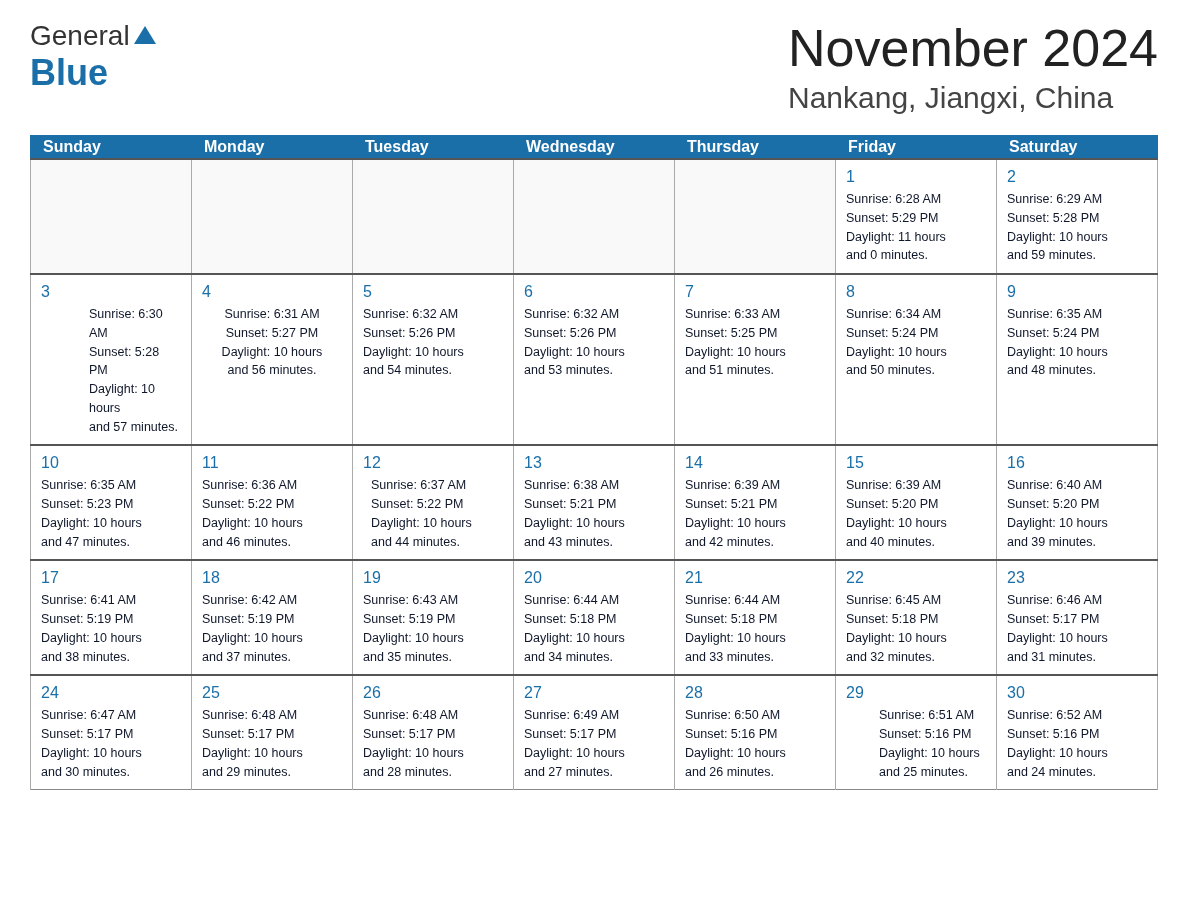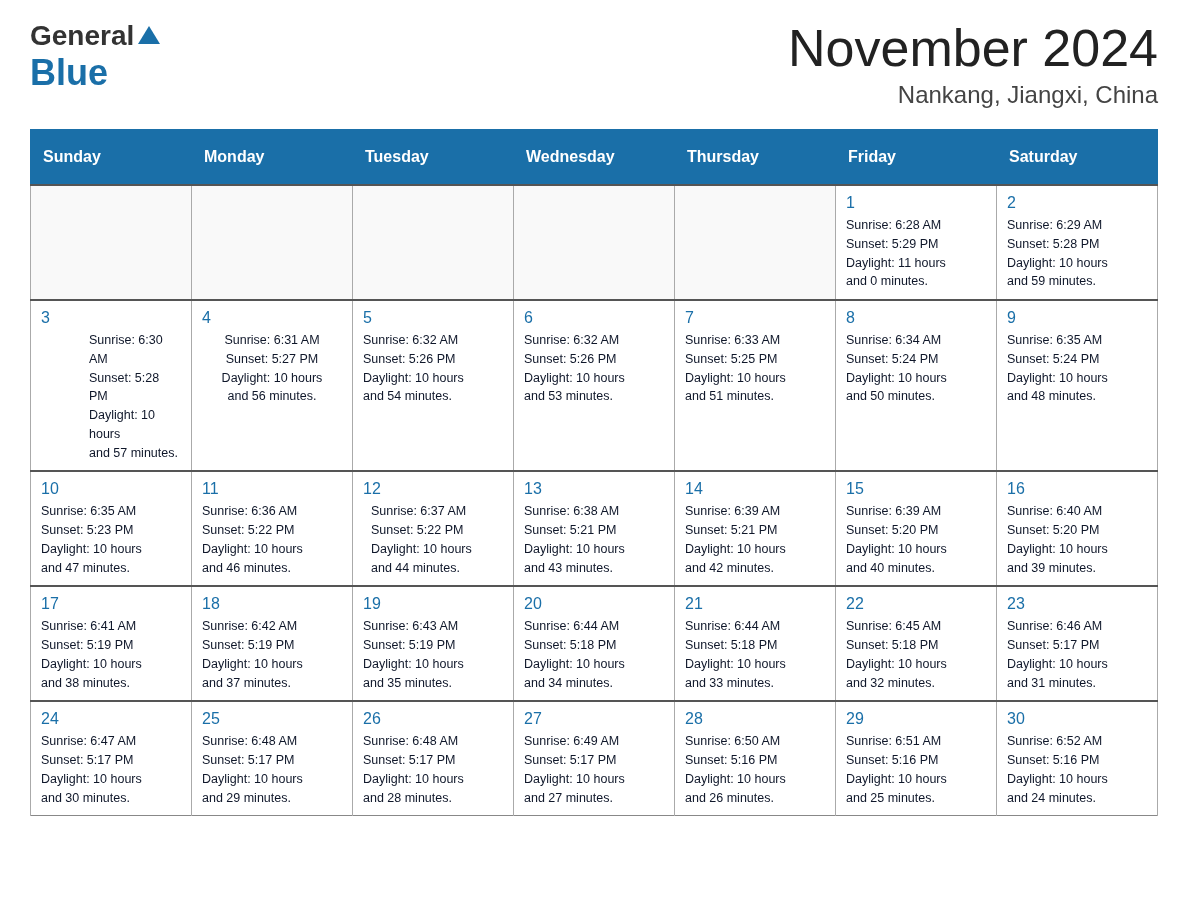--- a/index.html
+++ b/index.html
@@ -15,44 +15,44 @@
       justify-content: space-between;
       align-items: flex-start;
       margin-bottom: 20px;
     }
     .logo {
       display: flex;
       flex-direction: column;
       align-items: flex-start;
     }
     .title-area {
-      text-align: right;
+      text-align: left;
     }
     .month-title {
       font-size: 52px;
       font-weight: normal;
       color: #222;
       line-height: 1.1;
     }
     .location-title {
-      font-size: 24px;
+      font-size: 30px;
       color: #444;
       margin-top: 4px;
     }
     .calendar-table {
       width: 100%;
       border-collapse: collapse;
       border: 1px solid #888;
     }
     .calendar-table thead tr th {
       background-color: #1a6fa8;
       color: #ffffff;
       font-size: 16px;
       font-weight: bold;
-      padding: 18px 12px;
+      padding: 2px 12px;
       text-align: left;
       border: 1px solid #1a6fa8;
     }
     .calendar-table tbody tr {
       border-top: 2px solid #555;
     }
     .calendar-table tbody tr td {
       vertical-align: top;
       padding: 8px 10px;
       border-left: 1px solid #aaa;
@@ -77,21 +77,21 @@
     .empty-cell {
       background: #f9f9f9;
     }
     .logo-container {
       display: flex;
       align-items: center;
       gap: 2px;
     }
     .logo-text-general {
       font-size: 28px;
-      font-weight: bold;
+      font-weight: normal;
       color: #333;
     }
     .logo-triangle {
       display: inline-block;
       width: 0;
       height: 0;
       border-left: 11px solid transparent;
       border-right: 11px solid transparent;
       border-bottom: 18px solid #1a6fa8;
       margin-left: 2px;
@@ -338,21 +338,21 @@
         </td>
         <td>
           <span class="day-number">28</span>
           <div class="day-info" style="white-space: pre-line;">Sunrise: 6:50 AM
 Sunset: 5:16 PM
 Daylight: 10 hours
 and 26 minutes.</div>
         </td>
         <td>
           <span class="day-number">29</span>
-          <div class="day-info" style="white-space: pre-line;">Sunrise: 6:51 AM
+          <div class="day-info" style="white-space: pre-line; margin-left: 33px;">Sunrise: 6:51 AM
 Sunset: 5:16 PM
 Daylight: 10 hours
 and 25 minutes.</div>
         </td>
         <td>
           <span class="day-number">30</span>
           <div class="day-info" style="white-space: pre-line;">Sunrise: 6:52 AM
 Sunset: 5:16 PM
 Daylight: 10 hours
 and 24 minutes.</div>

